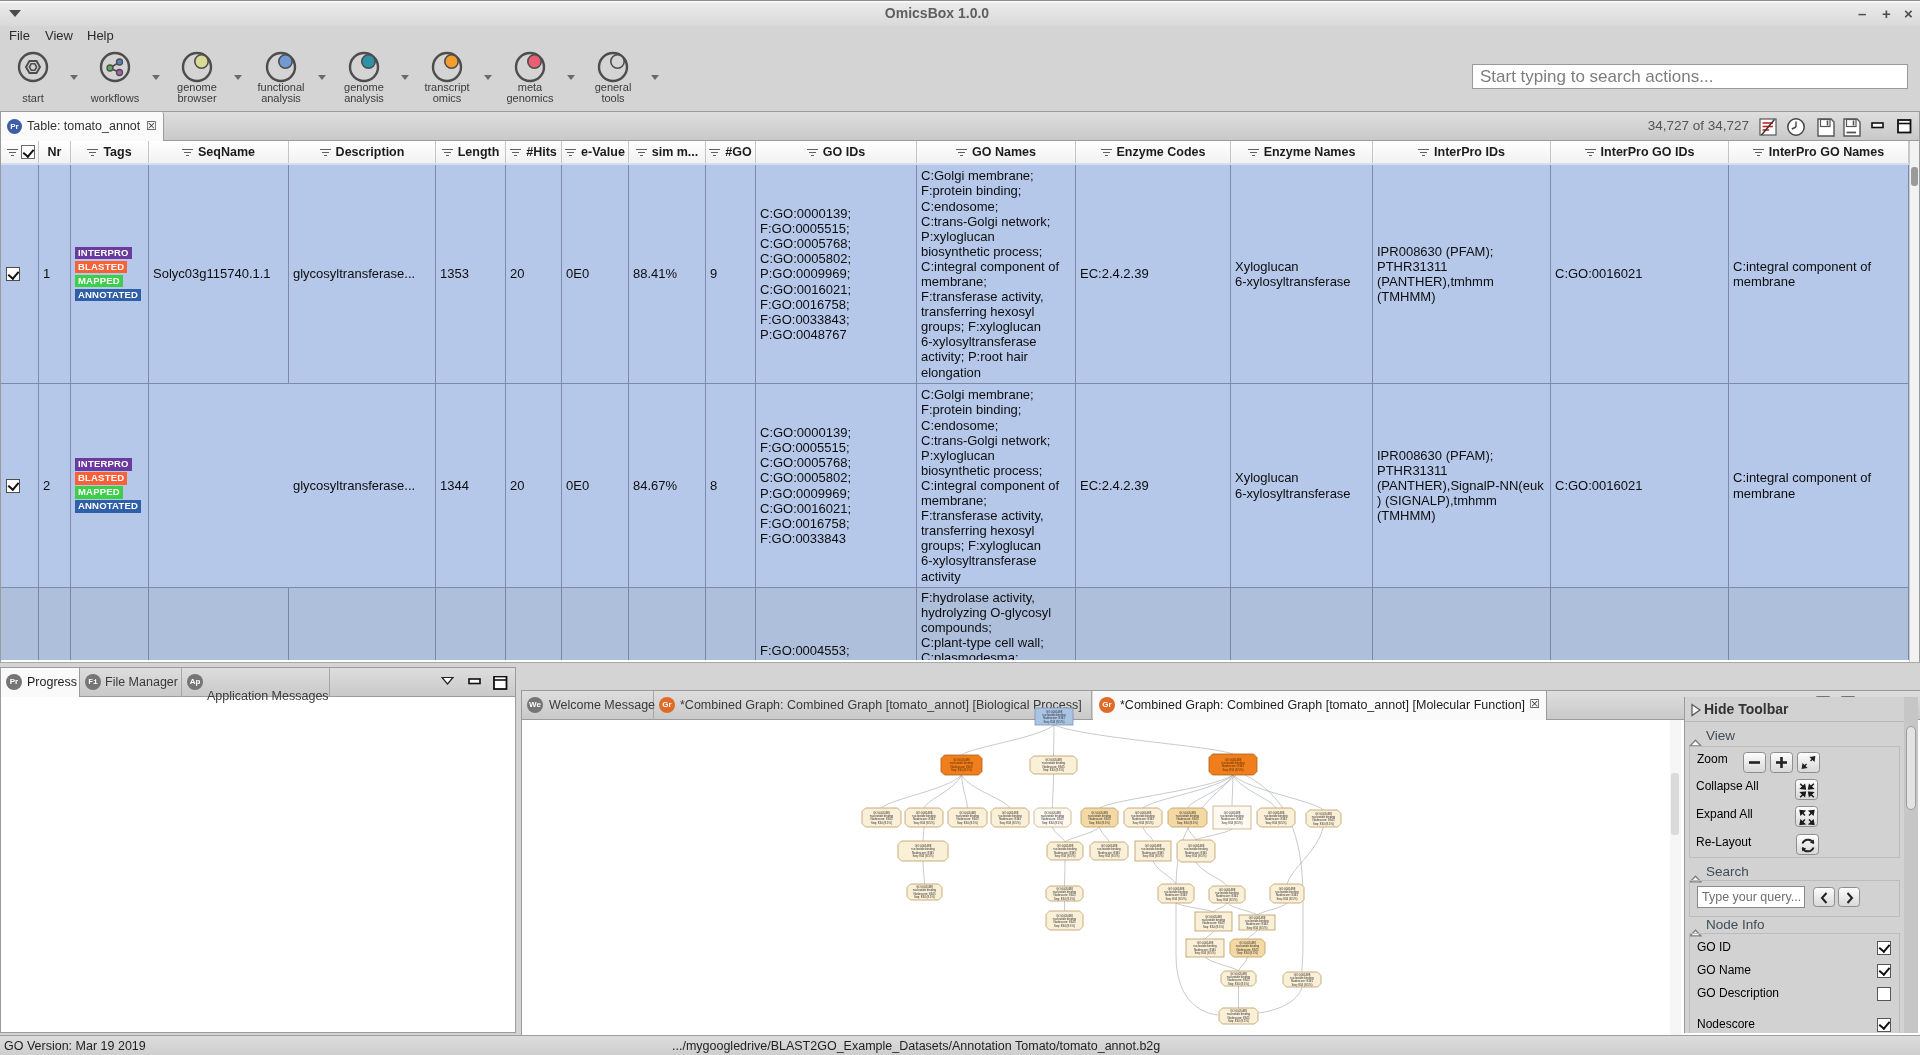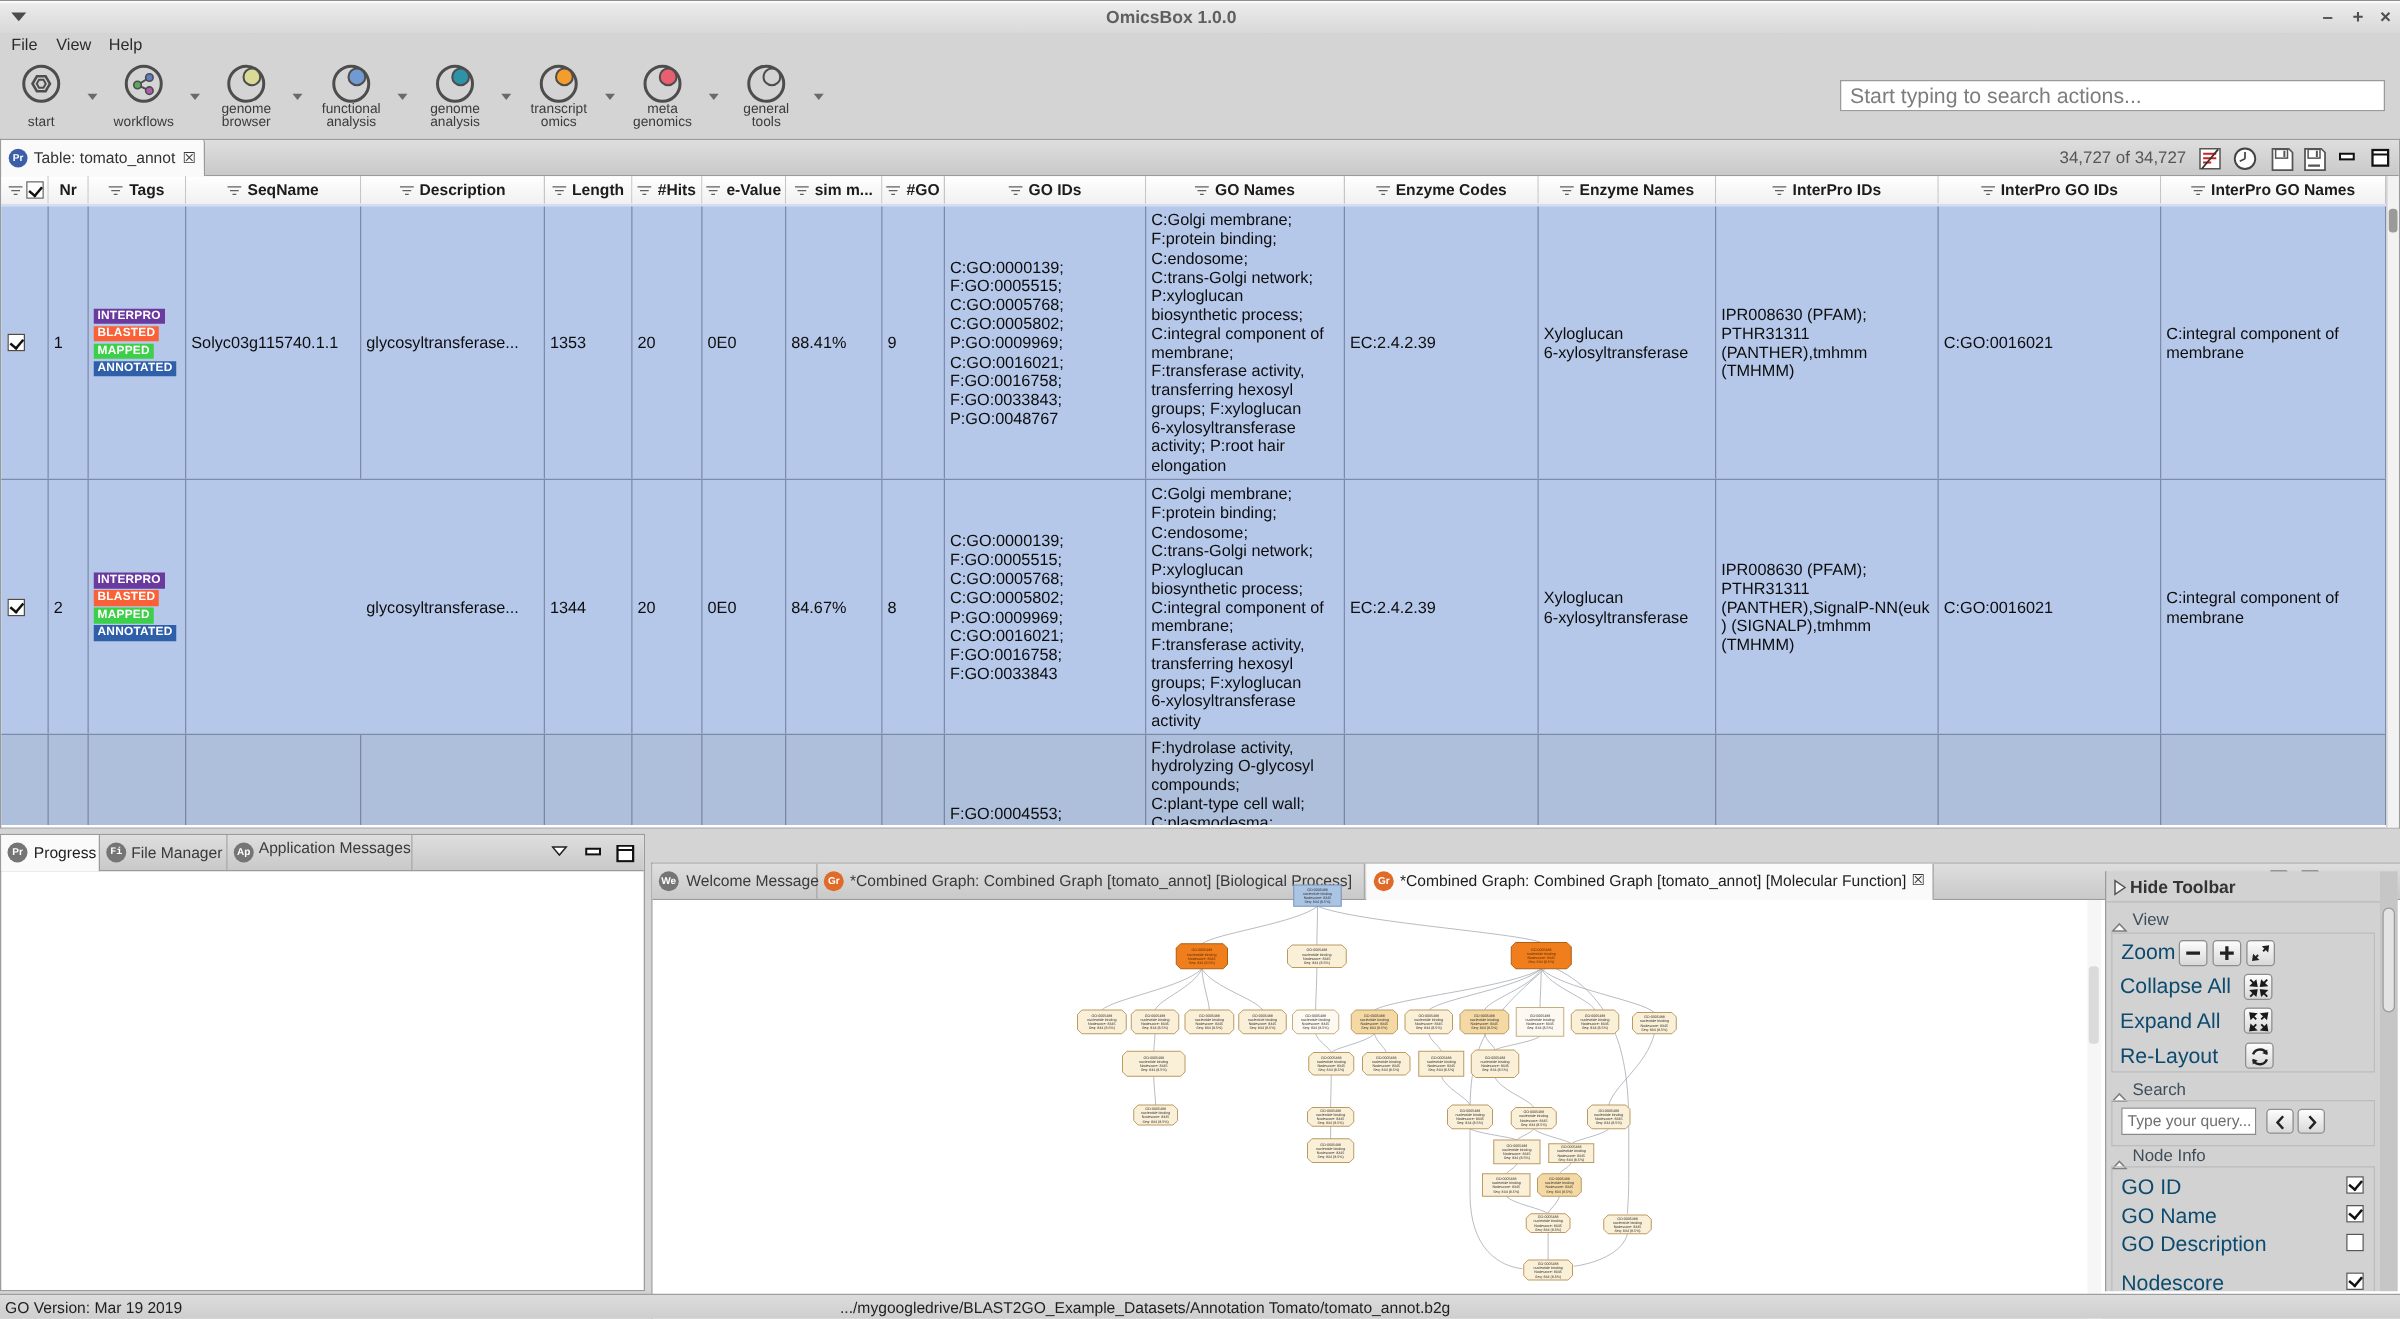--- a/index.html
+++ b/index.html
@@ -45,21 +45,21 @@
 .ptabbar{position:absolute;left:0;top:0;right:0;height:29px;background:linear-gradient(#dedede,#c9c9c9);border-bottom:1px solid #9b9b9b;}
 .ptab{position:absolute;top:0;height:29px;border-right:1px solid #a8a8a8;}
 .ptab.act{background:#fafafa;border-right:1px solid #9b9b9b;}
 .gicon{position:absolute;width:16px;height:16px;border-radius:50%;background:#757575;color:#fff;font-size:8px;font-weight:bold;text-align:center;line-height:16px;top:6px;}
 .gicon.or{background:#e06b28;}
 
 #statusbar{left:0;top:1035px;width:1920px;height:20px;background:linear-gradient(#dcdcdc,#cecece);border-top:1px solid #9e9e9e;font-size:12.5px;color:#1f1f1f;}
 
 .sbtn{position:absolute;background:linear-gradient(#fdfdfd,#d8d8d8);border:1px solid #8e8e8e;border-radius:3.5px;}
 .seclbl{position:absolute;font-size:13.5px;color:#3e4d59;}
-.itemlbl{position:absolute;font-size:17px;color:#0c4a6e;}
+.itemlbl{position:absolute;font-size:12px;color:#000000;}
 .grpbox{position:absolute;border:1px solid #bcbcbc;}
 .scbx{position:absolute;width:14px;height:14px;background:#fff;border:1.4px solid #565656;}
 .scbx.ck:after{content:"";position:absolute;left:2.5px;top:0.5px;width:5px;height:8px;border:solid #111;border-width:0 2px 2px 0;transform:rotate(40deg);}
 .tri-up{position:absolute;width:13px;height:8px;}
 </style></head>
 <body>
 <div id="titlebar" class="abs"></div>
 <div id="titletxt" class="abs">OmicsBox 1.0.0</div>
 <div id="tb-tri" class="abs"></div>
 <div class="wictl abs" style="left:1858px;">–</div>
@@ -436,21 +436,21 @@
   <div class="ptab act" style="left:0;width:79px;">
    <span class="gicon" style="left:5px;">Pr</span>
    <span class="tabtxt" style="left:26px;top:7px;color:#1e1e1e;">Progress</span>
   </div>
   <div class="ptab" style="left:80px;width:101px;">
    <span class="gicon" style="left:4px;font-family:Liberation Mono, monospace;">Fi</span>
    <span class="tabtxt" style="left:24px;top:7px;color:#3a3a3a;">File Manager</span>
   </div>
   <div class="ptab" style="left:182px;width:147px;">
    <span class="gicon" style="left:4px;">Ap</span>
-   <span class="tabtxt" style="left:24px;top:3px;color:#3a3a3a;text-align:center;">Application Messages</span>
+   <span class="tabtxt" style="left:24px;top:21px;color:#3a3a3a;text-align:center;">Application Messages</span>
   </div>
   <svg class="abs" style="left:440px;top:8px;" width="70" height="14" viewBox="0 0 70 14">
    <path d="M1,1.5 h11 l-5.5,6.5 Z" fill="#fff" stroke="#222" stroke-width="1.2"></path>
    <rect x="28" y="3" width="11" height="4.5" fill="#fff" stroke="#111" stroke-width="1.6"></rect>
    <rect x="53" y="0.5" width="12.5" height="12.5" fill="#fff" stroke="#111" stroke-width="1.8"></rect>
    <line x1="53" y1="4" x2="65.5" y2="4" stroke="#111" stroke-width="1.6"></line>
   </svg>
  </div>
 </div>
 

